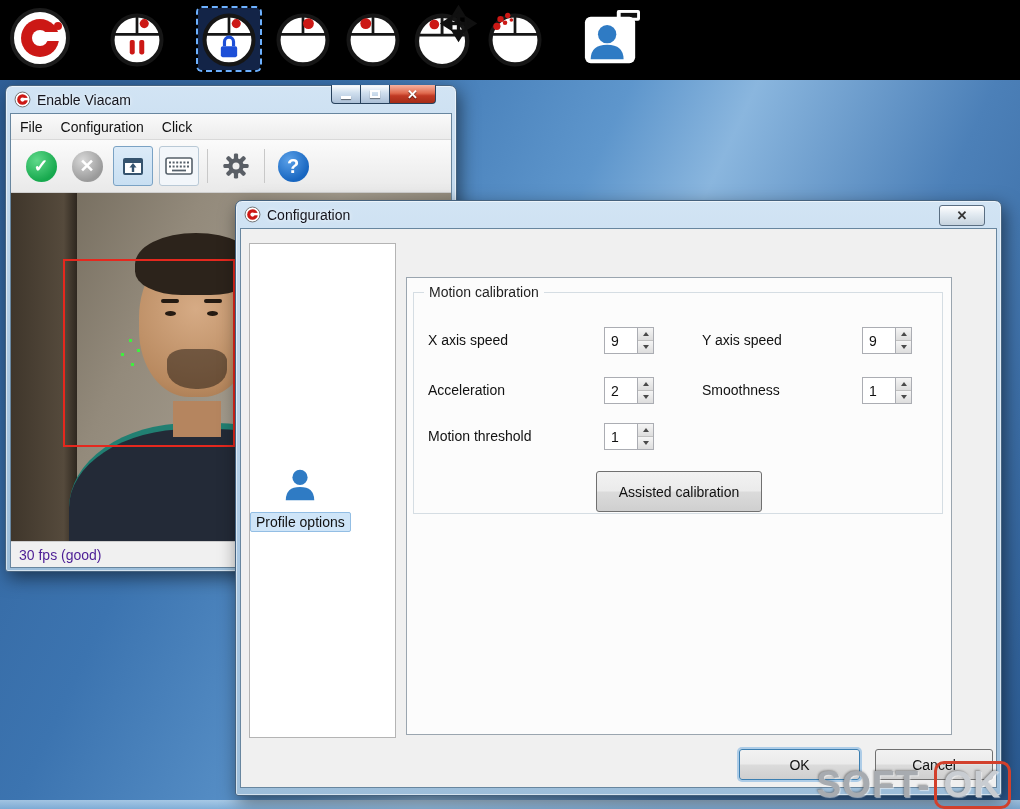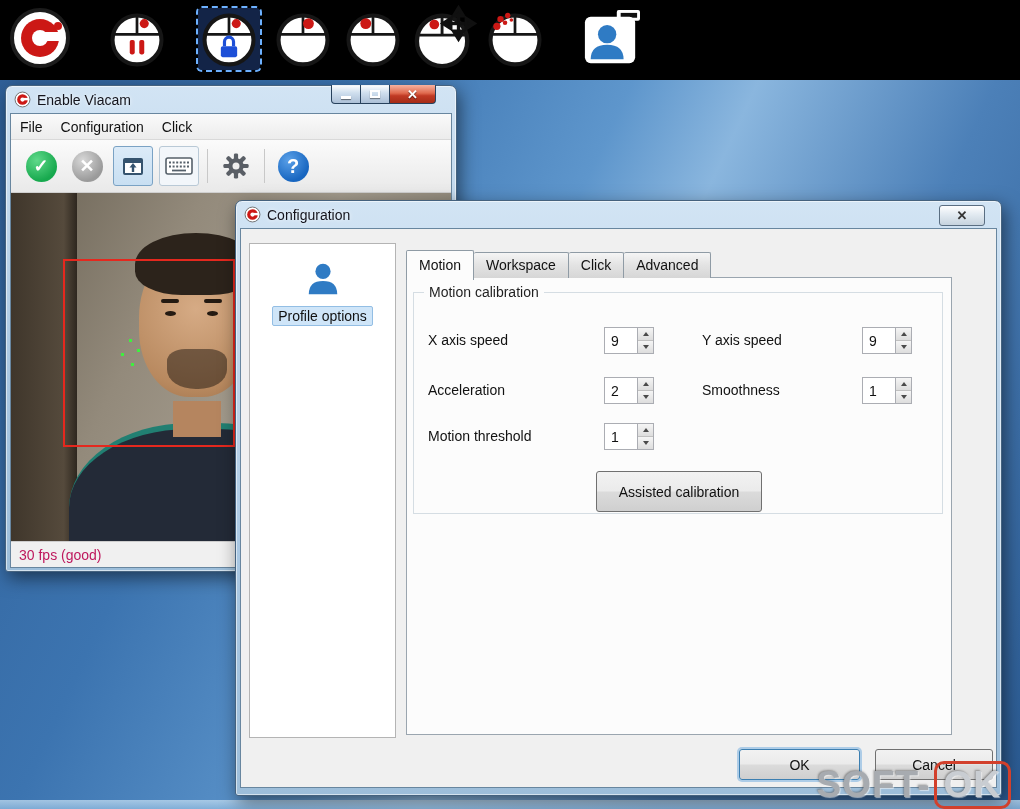--- a/index.html
+++ b/index.html
@@ -85,32 +85,32 @@
   .wc-beard { position:absolute; left:156px; top:156px; width:60px; height:40px;
     background:rgba(44,33,24,.55); border-radius:30% 30% 48% 48%; }
   .wc-eye { position:absolute; width:11px; height:5px; background:#241a12; border-radius:50%; top:118px; }
   .wc-eye.l { left:154px; } .wc-eye.r { left:196px; }
   .wc-brow { position:absolute; width:18px; height:4px; background:#241a12; border-radius:2px; top:106px; }
   .wc-brow.l { left:150px; } .wc-brow.r { left:193px; }
   .track-rect { position:absolute; left:52px; top:66px; width:172px; height:188px;
     border:2px solid #e5281e; }
   .track-dot { position:absolute; width:3px; height:3px; background:#3ef03e; }
   .statusbar { height:26px; background:#f0f0f0; border-top:1px solid #cdcdcd;
-    display:flex; align-items:center; padding:0 8px; font-size:14px; color:#be185d; }
+    display:flex; align-items:center; padding:0 8px; font-size:14px; color:#4c1d95; }
 
   
   .config-dialog { left:235px; top:200px; width:767px; height:596px; z-index:50; }
   .dlg-close { position:absolute; top:4px; right:12px; width:46px; height:21px;
     border:1px solid #5a6e82; border-radius:3px;
     background:linear-gradient(#fefefe,#e2eaf1 45%, #c6d3de); display:flex; align-items:center; justify-content:center;
     font-size:13px; font-weight:bold; color:#333; cursor:pointer; }
   .dlg-inner { height:560px; }
 
   .sidebar { position:absolute; left:8px; top:14px; width:147px; height:495px;
-    background:#fff; border:1px solid #b4b4b4; display:flex; flex-direction:column; align-items:center; }
+    background:#fff; border:1px solid #b4b4b4; display:flex; align-items:center; }
   .side-item { margin-top:16px; display:flex; flex-direction:column; align-items:center; cursor:pointer; }
   .side-item .s-icon { width:38px; height:38px; margin-bottom:8px; }
   .side-label { font-size:14px; color:#111; padding:2px 6px; border-radius:2px; }
   .side-item.selected .side-label { background:#cfe5f8; border:1px solid #93bee4; padding:1px 5px; }
   .side-item.general { margin-top:52px; }
 
   .tabs { position:absolute; left:165px; top:21px; display:flex; align-items:flex-end; z-index:3; }
   .tab { height:26px; line-height:25px; padding:0 12px; font-size:14px; color:#111; cursor:pointer;
     background:linear-gradient(#f5f5f5,#e4e4e4 45%, #d6d6d6); border:1px solid #8f9ba5; border-bottom:none; margin-right:0;
     border-radius:2px 2px 0 0; }
@@ -367,26 +367,20 @@
           <span class="s-icon">
             <svg viewBox="0 0 40 40" width="38" height="38">
               <circle cx="20" cy="12" r="8" fill="#2f7bc4"></circle>
               <path d="M5 36 q0-14 15-14 q15 0 15 14 z" fill="#2f7bc4"></path>
             </svg>
           </span>
           <span class="side-label">Profile options</span>
         </div>
       </div>
 
-      <div class="tabs">
-        <div class="tab active">Motion</div>
-        <div class="tab">Workspace</div>
-        <div class="tab">Click</div>
-        <div class="tab">Advanced</div>
-      </div>
 
       <div class="tab-panel">
         <div class="groupbox">
           <span class="group-legend">Motion calibration</span>
 
           <div class="grp-row row1">
             <span class="f-label lab-c1">X axis speed</span>
             <div class="spinner spin-c1">
               <input class="spin-input" value="9" style="">
               <div class="spin-btns">

